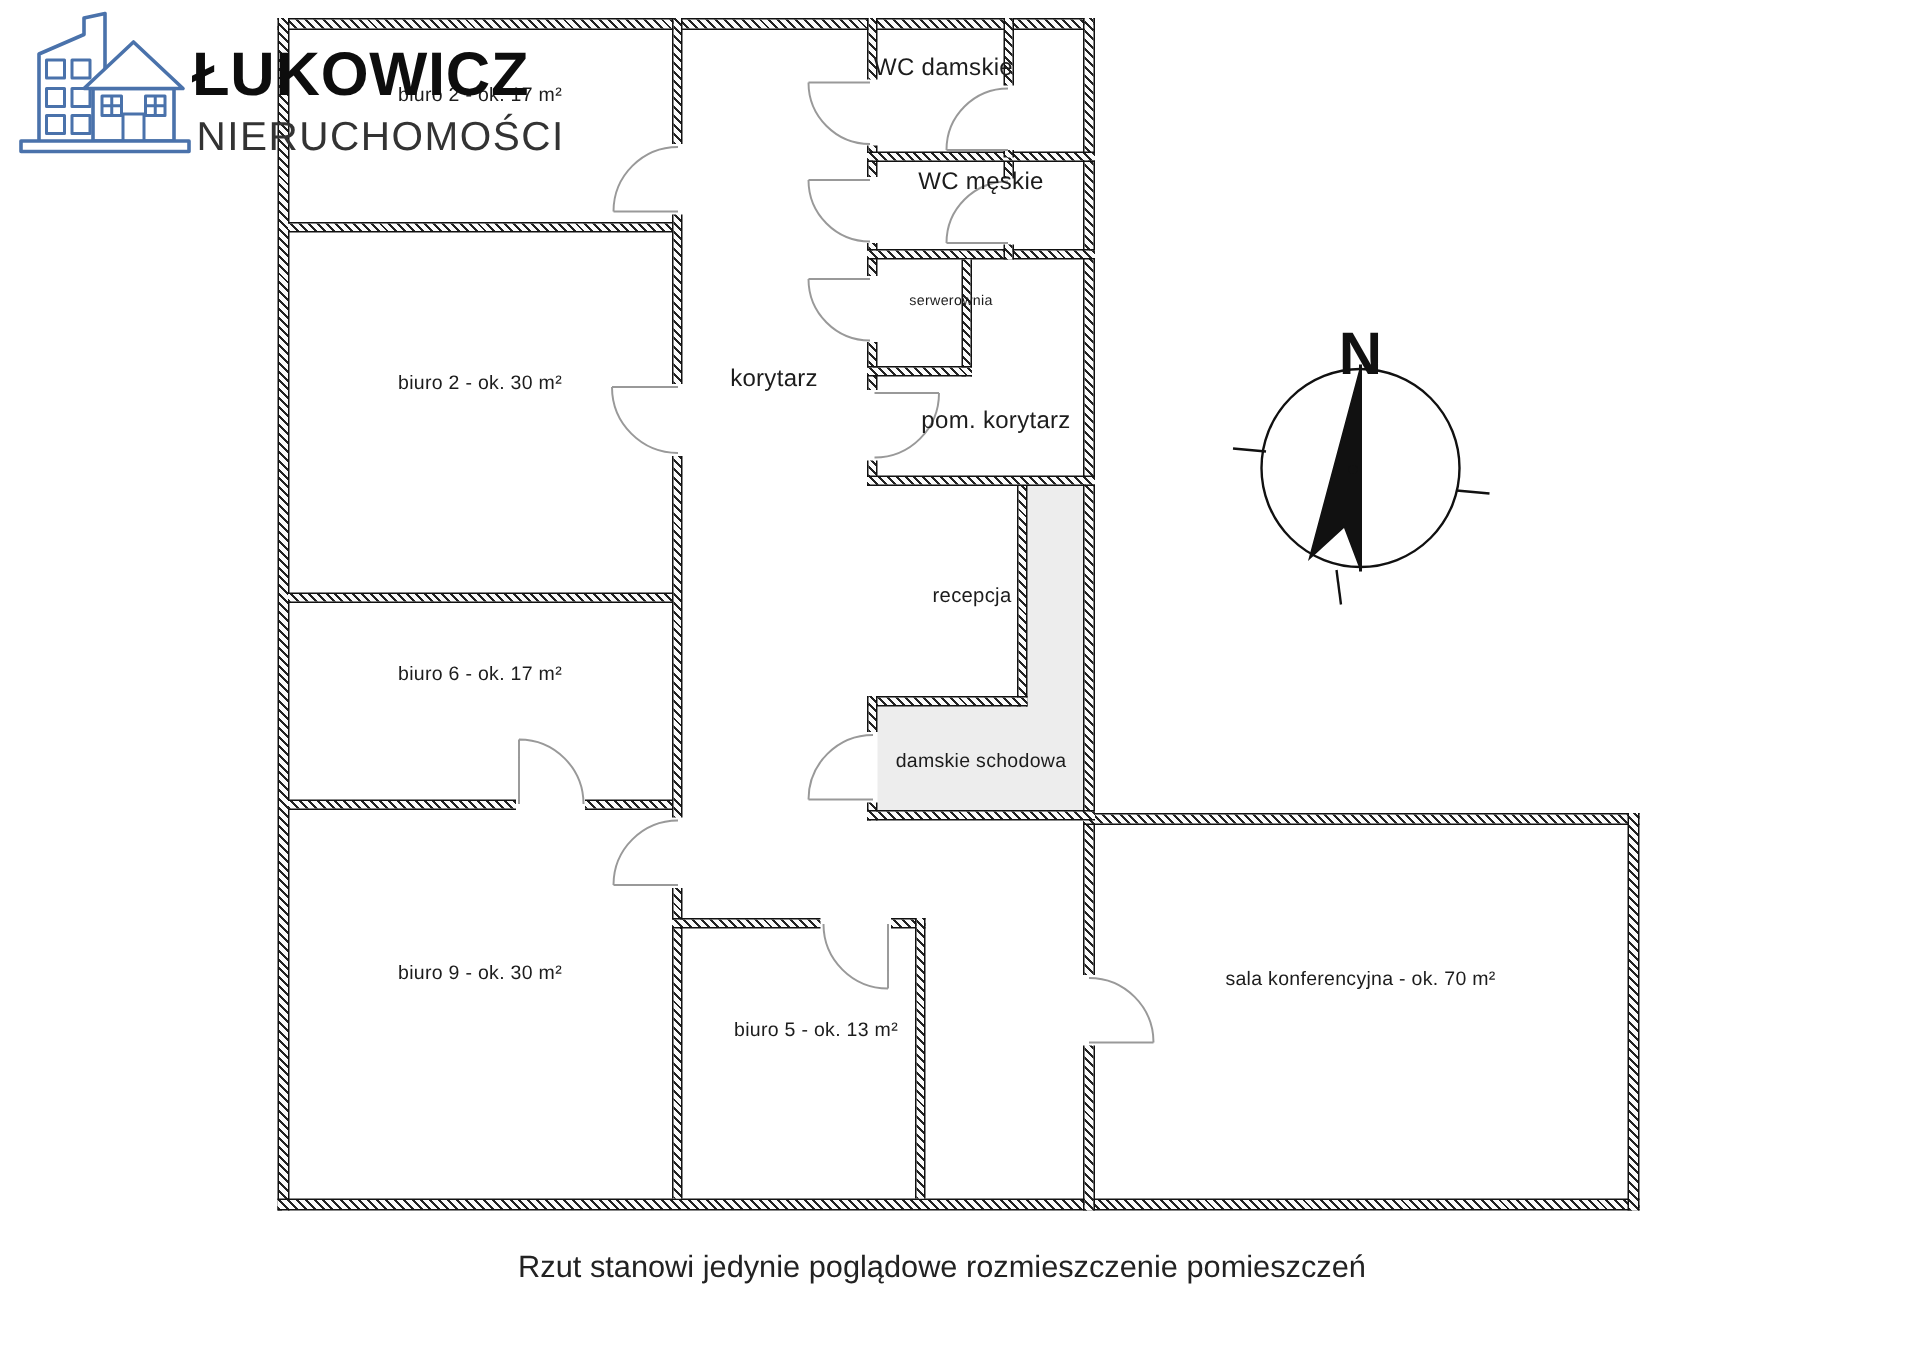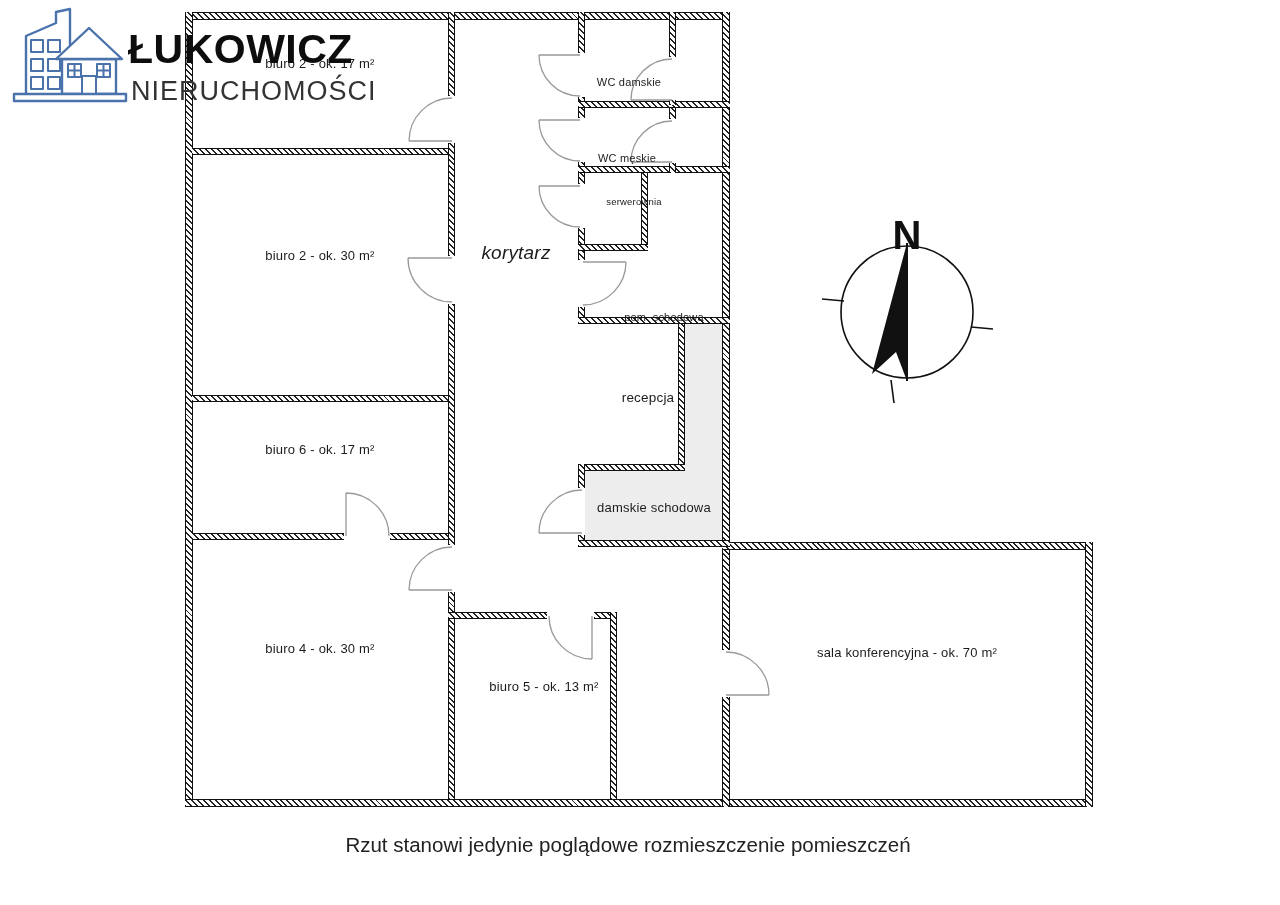--- a/index.html
+++ b/index.html
@@ -8,22 +8,22 @@
   
   .wall{position:absolute;box-sizing:border-box;z-index:2;
         background:repeating-linear-gradient(45deg,#222 0,#222 1.4px,#fbfbfb 1.4px,#fbfbfb 4.2px);}
   .wall.h{border-top:1.5px solid #111;border-bottom:1.5px solid #111;}
   .wall.v{border-left:1.5px solid #111;border-right:1.5px solid #111;}
   
   .grayarea{position:absolute;background:#ededed;z-index:1;}
   
   .rlabel{position:absolute;transform:translate(-50%,-50%);font-size:13px;color:#1c1c1c;
           white-space:nowrap;z-index:4;letter-spacing:.2px;}
-  .rlabel.big{font-size:19px;font-style:italic;}
-  .rlabel.mid{font-size:11px;margin-top:36px;}
+  .rlabel.big{font-size:16px;}
+  .rlabel.mid{font-size:16px;}
   .rlabel.small{font-size:9.5px;}
   
   #doors{position:absolute;left:0;top:0;z-index:3;pointer-events:none;}
   
   #logo{position:absolute;left:0;top:0;width:420px;height:120px;z-index:10;}
   #logo-icon{position:absolute;left:12px;top:6px;}
   #logo-title{position:absolute;left:128px;top:26px;font-size:41px;font-weight:bold;
               color:#0d0d0d;letter-spacing:.5px;}
   #logo-subtitle{position:absolute;left:131px;top:76px;font-size:27px;font-weight:400;
                  color:#333;letter-spacing:1px;}
@@ -102,27 +102,27 @@
       <path d="M580,186 L539,186 M539,186 A41,41 0 0 0 580,227"></path>
       <path d="M583,262 L626,262 M626,262 A43,43 0 0 1 583,305"></path>
       <path d="M582,533 L539,533 M539,533 A43,43 0 0 1 582,490"></path>
       <path d="M726,695 L769,695 M769,695 A43,43 0 0 0 726,652"></path>
     </g>
   </svg>
 
   <div class="rlabel" style="left:320px;top:63px;">biuro 2 - ok. 17 m²</div>
   <div class="rlabel" style="left:320px;top:255px;">biuro 2 - ok. 30 m²</div>
   <div class="rlabel" style="left:320px;top:449px;">biuro 6 - ok. 17 m²</div>
-  <div class="rlabel" style="left:320px;top:648px;">biuro 4 - ok. 30 m²</div>
+  <div class="rlabel" style="left:320px;top:648px;">biuro 9 - ok. 30 m²</div>
   <div class="rlabel" style="left:544px;top:686px;">biuro 5 - ok. 13 m²</div>
   <div class="rlabel big" style="left:516px;top:253px;">korytarz</div>
   <div class="rlabel mid" style="left:629px;top:46px;">WC damskie</div>
-  <div class="rlabel mid" style="left:627px;top:122px;text-align:center;">WC męskie</div>
+  <div class="rlabel mid" style="left:654px;top:122px;text-align:center;">WC męskie</div>
   <div class="rlabel small" style="left:634px;top:201px;">serwerownia</div>
-  <div class="rlabel mid" style="left:664px;top:281px;">pom. schodowa</div>
+  <div class="rlabel mid" style="left:664px;top:281px;">pom. korytarz</div>
   <div class="rlabel" style="left:628px;top:397px;font-size:13.5px;margin-left:20px;">recepcja</div>
   <div class="rlabel" style="left:654px;top:507px;">damskie schodowa</div>
   <div class="rlabel" style="left:907px;top:652px;">sala konferencyjna - ok. 70 m²</div>
 
   <svg id="compass" width="195" height="215" viewBox="812 203 195 215">
     <circle cx="907" cy="312" r="66" fill="none" stroke="#111" stroke-width="1.6"></circle>
     <g stroke="#111" stroke-width="1.6">
       <line x1="822" y1="299" x2="844" y2="301"></line>
       <line x1="971" y1="327" x2="993" y2="329"></line>
       <line x1="891" y1="380" x2="894" y2="403"></line>

